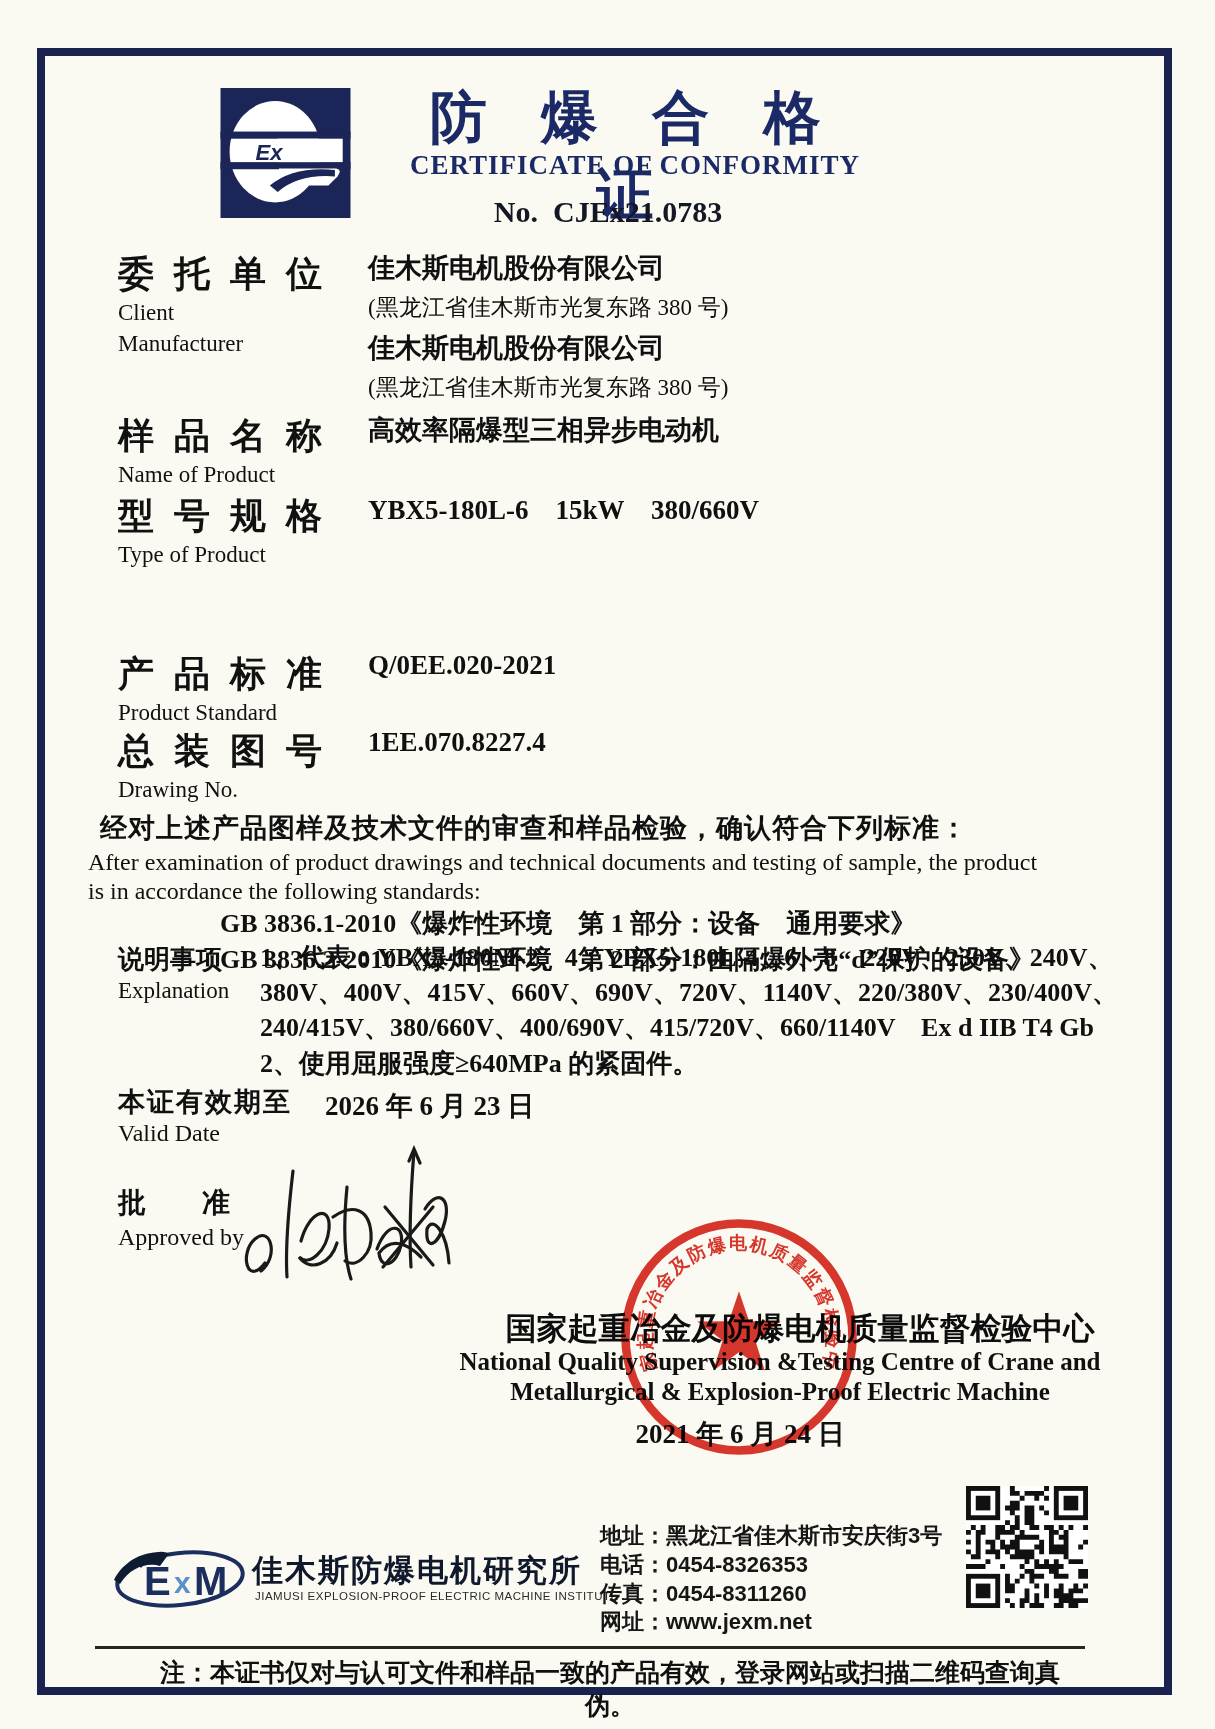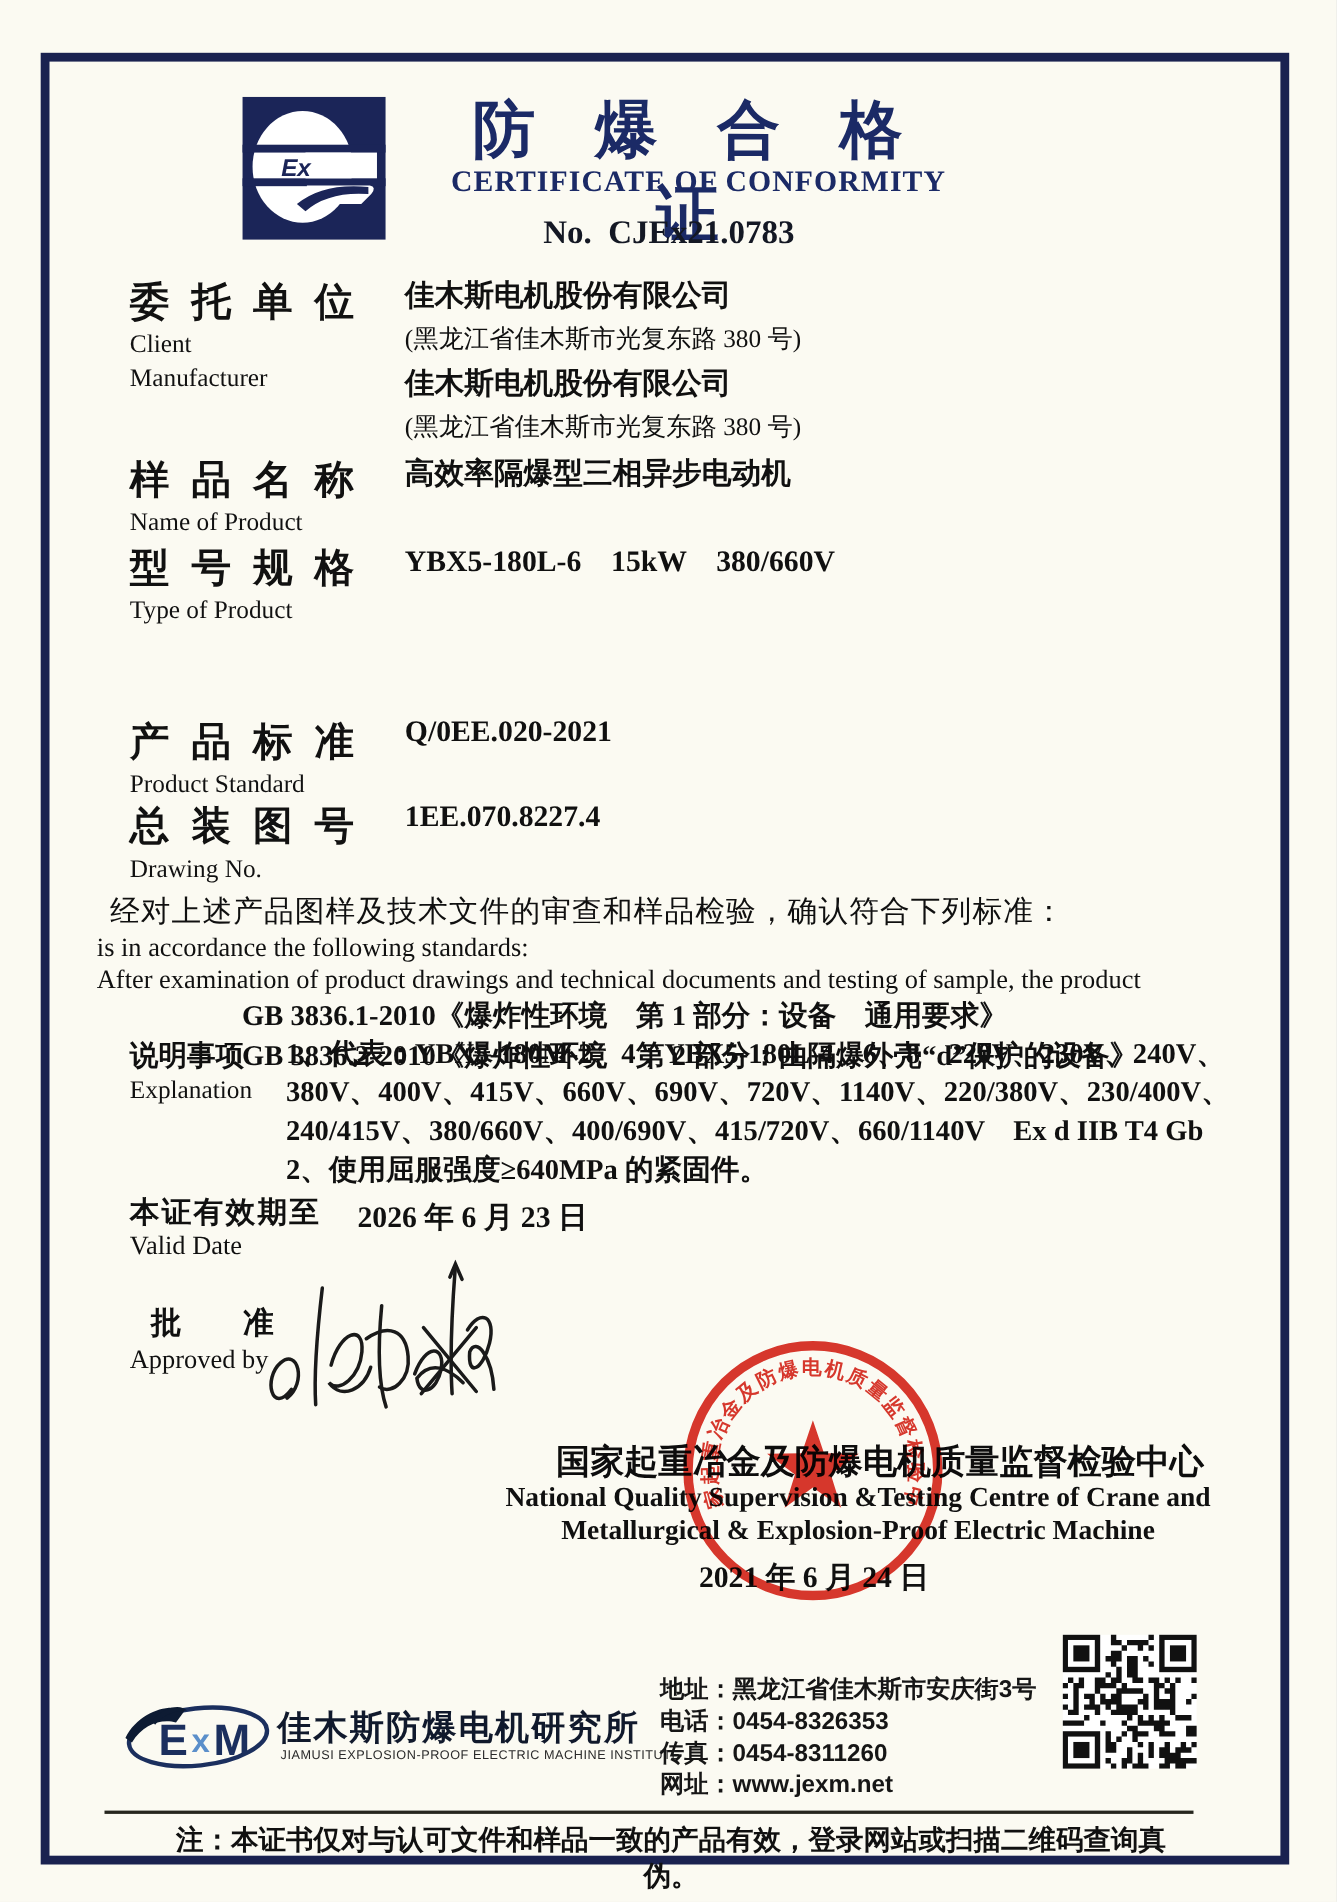--- a/index.html
+++ b/index.html
@@ -22,37 +22,37 @@
 
   .flabel-cn{font-size:36px;font-weight:bold;letter-spacing:5px;
     font-family:"Liberation Sans","DejaVu Sans",sans-serif;color:#111;}
   .flabel-en{font-size:23px;margin-top:1px;color:#111;}
   .fvalue{font-size:27px;font-weight:600;white-space:pre-wrap;}
   .fnote{font-size:23px;margin-top:6px;white-space:pre-wrap;}
   .field{position:absolute;left:118px;width:1000px;display:flex;}
   .field .lcol{width:250px;flex:0 0 250px;}
   .field .vcol{padding-top:0px;}
 
-  .stmt-cn{left:100px;top:810px;width:1020px;font-size:27px;font-weight:normal;
+  .stmt-cn{left:100px;top:810px;width:1020px;font-size:27px;font-weight:bold;
     letter-spacing:1px;font-family:"Liberation Sans","DejaVu Sans",sans-serif;}
   .stmt-en{left:88px;top:848px;width:1040px;font-size:24px;line-height:29px;}
   .stmt-std{left:220px;width:900px;font-size:26px;font-weight:600;white-space:pre-wrap;}
 
   .expl-label-cn{left:118px;top:942px;font-size:26px;font-weight:bold;
     font-family:"Liberation Sans","DejaVu Sans",sans-serif;}
   .expl-label-en{left:118px;top:978px;font-size:23px;}
   .expl-line{left:260px;width:880px;font-size:26px;font-weight:600;white-space:pre-wrap;}
 
   .vd-cn{left:118px;top:1084px;font-size:27px;font-weight:bold;letter-spacing:2px;
     font-family:"Liberation Sans","DejaVu Sans",sans-serif;}
   .vd-en{left:118px;top:1120px;font-size:24px;}
   .vd-value{left:325px;top:1088px;font-size:27px;font-weight:600;white-space:pre-wrap;}
 
   .ap-cn{left:118px;top:1184px;font-size:28px;font-weight:bold;
-    font-family:"Liberation Sans","DejaVu Sans",sans-serif;white-space:pre-wrap;margin-left:19px;}
+    font-family:"Liberation Sans","DejaVu Sans",sans-serif;white-space:pre-wrap;}
   .ap-en{left:118px;top:1224px;font-size:24px;}
 
   .org-cn{left:504px;top:1308px;width:592px;text-align:center;font-size:31px;
     font-weight:bold;letter-spacing:0px;
     font-family:"Liberation Sans","DejaVu Sans",sans-serif;color:#0d0d0d;}
   .org-en1{left:450px;top:1348px;width:660px;text-align:center;font-size:25px;font-weight:600;}
   .org-en2{left:450px;top:1378px;width:660px;text-align:center;font-size:25px;font-weight:600;}
   .org-date{left:450px;top:1416px;width:580px;text-align:center;font-size:27px;
     font-weight:600;white-space:pre-wrap;}
 
@@ -143,22 +143,22 @@
       <div class="flabel-cn">总 装 图 号</div>
       <div class="flabel-en">Drawing No.</div>
     </div>
     <div class="vcol">
       <div class="fvalue">1EE.070.8227.4</div>
     </div>
   </div>
 
   <div class="abs stmt-cn">经对上述产品图样及技术文件的审查和样品检验，确认符合下列标准：</div>
   <div class="abs stmt-en">
+    <div>After examination of product drawings and technical documents and testing of sample, the product</div>
     <div>is in accordance the following standards:</div>
-    <div>After examination of product drawings and technical documents and testing of sample, the product</div>
   </div>
   <div class="abs stmt-std" style="top:906px">GB 3836.1-2010《爆炸性环境　第 1 部分：设备　通用要求》</div>
   <div class="abs stmt-std" style="top:942px">GB 3836.2-2010《爆炸性环境　第 2 部分：由隔爆外壳“d”保护的设备》</div>
 
   <div class="abs expl-label-cn">说明事项</div>
   <div class="abs expl-label-en">Explanation</div>
   <div class="abs expl-line" style="top:940px">1、代表：YBX5-180M-2、4；YBX5-180L-4、6、8　220V、230V、240V、</div>
   <div class="abs expl-line" style="top:975px">380V、400V、415V、660V、690V、720V、1140V、220/380V、230/400V、</div>
   <div class="abs expl-line" style="top:1010px">240/415V、380/660V、400/690V、415/720V、660/1140V　Ex d IIB T4 Gb</div>
   <div class="abs expl-line" style="top:1046px">2、使用屈服强度≥640MPa 的紧固件。</div>

